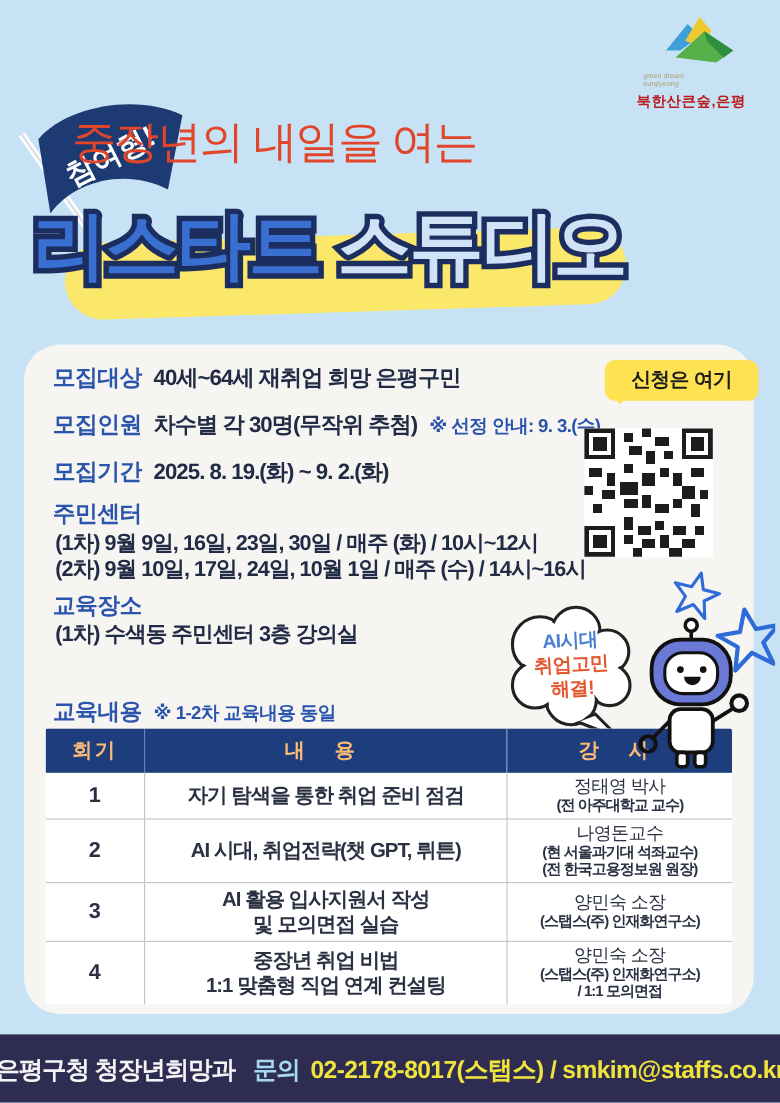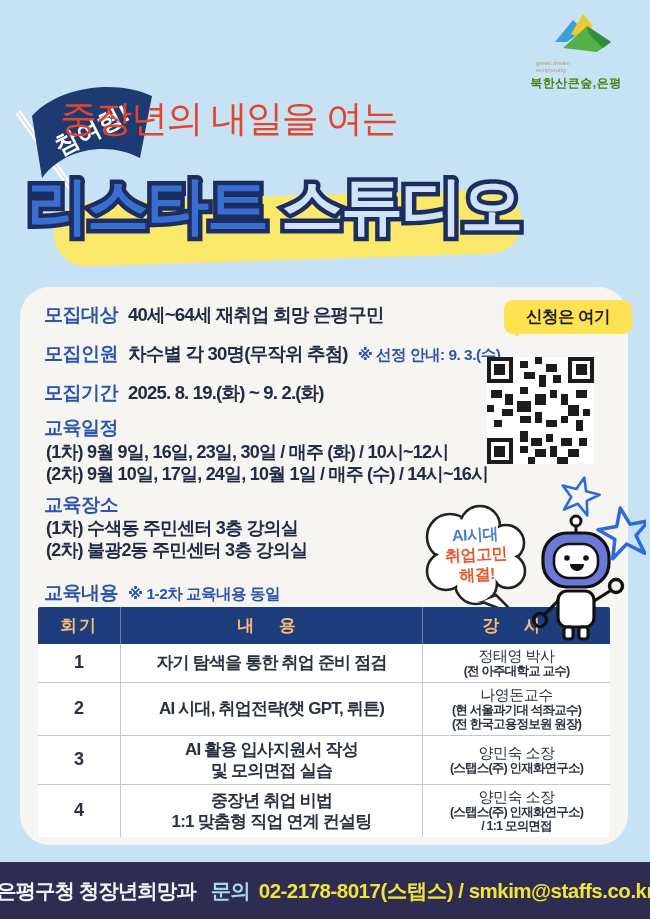--- a/index.html
+++ b/index.html
@@ -6,21 +6,21 @@
   html,body { background:#9db8cc; }
   body { font-family:"Liberation Sans","DejaVu Sans",sans-serif; }
   #poster {
     position:relative; width:650px; height:919px; margin:0 auto;
     background:#c7e2f5; overflow:hidden;
   }
 
   
   .logo { position:absolute; top:12px; right:20px; width:108px; text-align:center; }
   .logo .tiny { font-size:6px; color:#b0a070; text-align:left; padding-left:14px; line-height:7px;}
-  .logo .name { font-size:12px; font-weight:700; color:#4d7c0f; letter-spacing:0.5px; margin-top:1px;}
+  .logo .name { font-size:12px; font-weight:700; color:#b91c1c; letter-spacing:0.5px; margin-top:1px;}
 
   
   .flag-wrap { position:absolute; left:10px; top:84px; width:160px; height:135px; }
   .flag-label {
     position:absolute; left:34px; top:30px; width:96px; text-align:center;
     color:#ffffff; font-size:24px; font-weight:800;
     transform:rotate(-27deg);
   }
 
   
@@ -160,30 +160,29 @@
       <span class="lbl">모집인원</span>
       <span class="val">차수별 각 30명(무작위 추첨)</span>
       <span class="note">※ 선정 안내: 9. 3.(수)</span>
     </div>
     <div class="info-row" style="top:93px;">
       <span class="lbl">모집기간</span>
       <span class="val">2025. 8. 19.(화) ~ 9. 2.(화)</span>
     </div>
 
     <div class="info-row" style="top:128px;">
-      <span class="lbl">교육일정</span>
+      <span class="lbl">주민센터</span>
     </div>
     <div class="sub-line" style="top:153px;">(1차) 9월 9일, 16일, 23일, 30일 / 매주 (화) / 10시~12시</div>
     <div class="sub-line" style="top:175px;">(2차) 9월 10일, 17일, 24일, 10월 1일 / 매주 (수) / 14시~16시</div>
 
     <div class="info-row" style="top:205px;">
       <span class="lbl">교육장소</span>
     </div>
     <div class="sub-line" style="top:229px;">(1차) 수색동 주민센터 3층 강의실</div>
-    <div class="sub-line" style="top:251px;">(2차) 불광2동 주민센터 3층 강의실</div>
 
     <div class="info-row" style="top:293px;">
       <span class="lbl">교육내용</span>
       <span class="note">※ 1-2차 교육내용 동일</span>
     </div>
 
     <div class="apply-bubble">신청은 여기</div>
     <div class="qr">
       <svg width="107" height="107" viewBox="0 0 29 29" shape-rendering="crispEdges">
         <rect width="29" height="29" fill="#ffffff"></rect>

